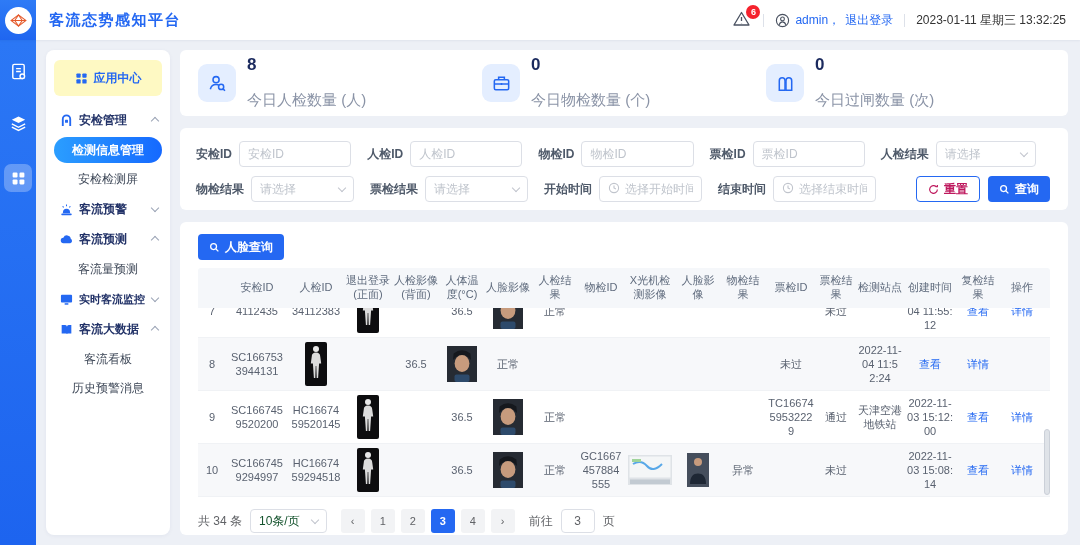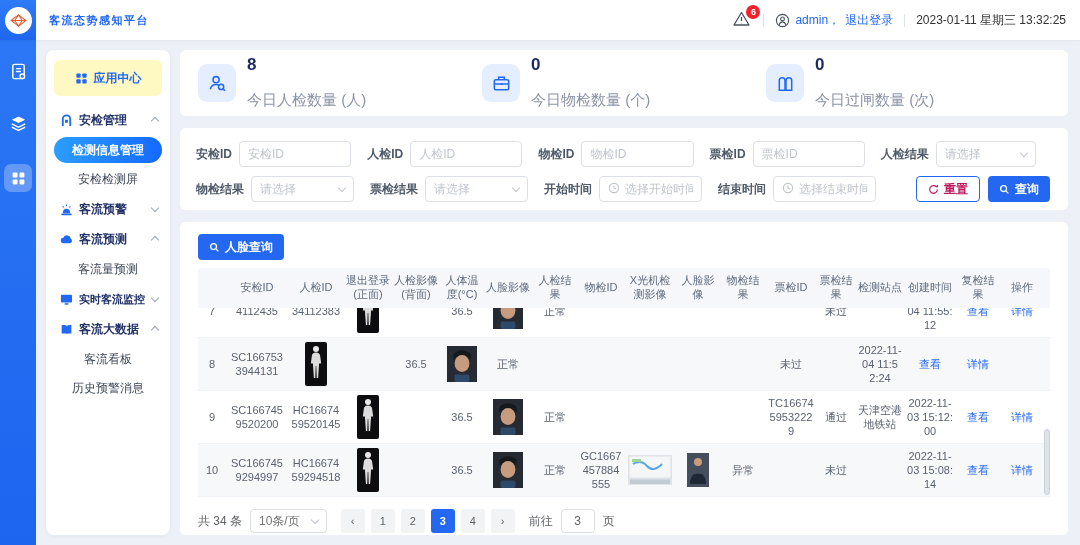--- a/index.html
+++ b/index.html
@@ -7,21 +7,21 @@
     font-family:"Liberation Sans","DejaVu Sans",sans-serif; }
   .app { position:relative; width:1080px; height:545px; }
 
   
   .topbar { position:absolute; left:0; top:0; width:1080px; height:40px; background:#fff;
     display:flex; align-items:center; box-shadow:0 1px 2px rgba(20,40,90,.06); z-index:9; }
   .logo-block { width:36px; height:40px; background:linear-gradient(180deg,#2e7bf6,#1f66f0);
     display:flex; align-items:center; justify-content:center; flex:0 0 36px; }
   .logo-circle { width:27px; height:27px; background:#fff; border-radius:50%;
     display:flex; align-items:center; justify-content:center; }
-  .app-title { margin-left:13px; color:#2468f2; font-weight:bold; font-size:11px; letter-spacing:1.5px; }
+  .app-title { margin-left:13px; color:#2468f2; font-weight:bold; font-size:15px; letter-spacing:1.5px; }
   .top-right { margin-left:auto; display:flex; align-items:center; gap:11px; padding-right:14px;
     font-size:12px; color:#333; }
   .alert-wrap { position:relative; width:20px; height:20px; cursor:pointer; }
   .badge { position:absolute; top:-5px; right:-8px; background:#f5222d; color:#fff;
     border-radius:8px; min-width:14px; height:14px; font-size:9px; line-height:14px;
     text-align:center; padding:0 3px; font-weight:bold; }
   .vdiv { width:1px; height:13px; background:#dde1e9; }
   .user-area { display:flex; align-items:center; gap:5px; }
   .logout { color:#2468f2; cursor:pointer; }
 
@@ -88,21 +88,21 @@
   .tcell { padding:2px 2px; line-height:1.3; word-break:break-all; display:flex; align-items:center;
     justify-content:center; overflow:hidden; height:100%; }
   .tlink { color:#2468f2; cursor:pointer; }
   .cimg { display:flex; }
   .cimg svg { display:block; }
   .vthumb { position:absolute; right:0px; bottom:3px; width:6px; height:66px; background:#dfe3e8;
     border:1px solid #cbd0d8; border-radius:3px; }
 
   .pagination { display:flex; align-items:center; gap:8px; margin-top:11px; font-size:12px; color:#606266; }
   .psize { border:1px solid #dcdfe6; border-radius:4px; height:24px; padding:0 8px; display:flex;
-    align-items:center; gap:12px; color:#737373; cursor:pointer; }
+    align-items:center; gap:12px; color:#14532d; cursor:pointer; }
   .pbtn { min-width:24px; height:24px; background:#f2f3f5; border-radius:3px; display:flex;
     align-items:center; justify-content:center; cursor:pointer; color:#606266; font-size:11px; padding:0 6px; }
   .pbtn.active { background:#2468f2; color:#fff; font-weight:bold; }
   .goto-input { width:34px; height:24px; border:1px solid #dcdfe6; border-radius:4px;
     text-align:center; font-size:12px; color:#606266; }
   .pgroup { display:flex; gap:6px; margin-left:6px; }
 </style>
 </head>
 <body>
 

